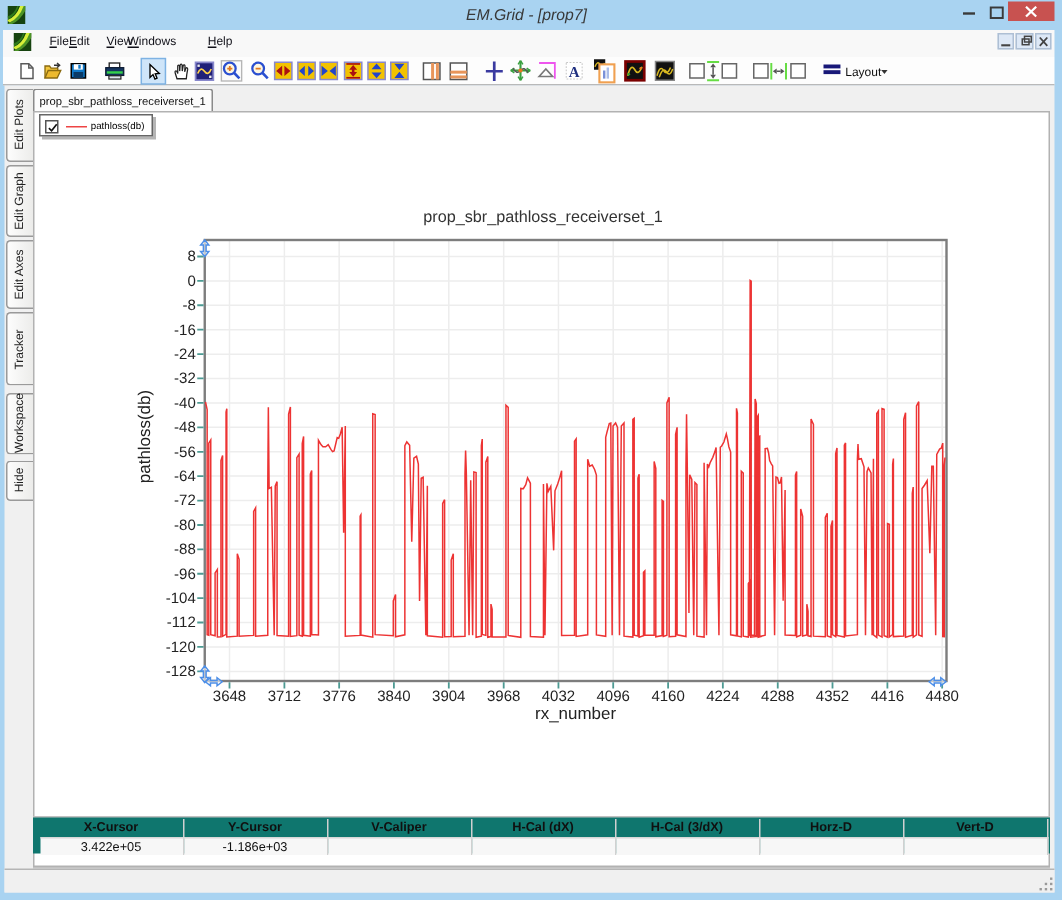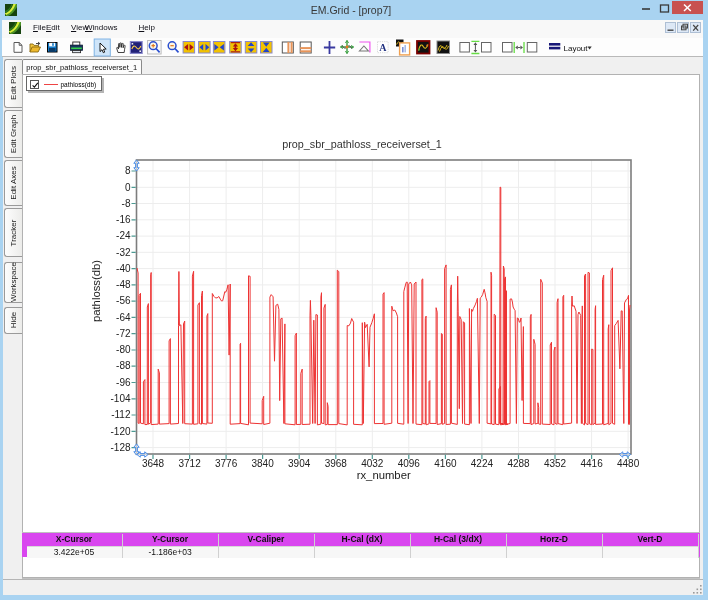--- a/index.html
+++ b/index.html
@@ -1,21 +1,21 @@
 <!DOCTYPE html>
 <html><head>
 <meta charset="utf-8">
 <style>
 * { margin:0; padding:0; box-sizing:border-box; }
 html,body { width:708px; height:600px; overflow:hidden; }
 body { font-family:"Liberation Sans", sans-serif; position:relative; background:#a9d3f1; }
 .abs { position:absolute; }
 
 #titlebar { left:0; top:0; width:708px; height:20px; background:#a9d3f1; }
-#title-text { left:0; top:4px; width:702px; text-align:center; font-size:10.5px; color:#383838; }
+#title-text { left:0; top:4px; width:702px; text-align:center; font-size:10.5px; color:#383838;font-style:italic; }
 #btn-close { left:672px; top:1px; width:31px; height:13px; background:#c85250; }
 
 #menubar { left:2px; top:20px; width:700.5px; height:18px; background:#f8f8f8; }
 .menu { position:absolute; top:23px; font-size:8px; color:#101018; }
 .menu u { text-decoration:underline; }
 
 #toolbar { left:2px; top:38px; width:700.5px; height:19px; background:#fdfdfd; border-bottom:1.5px solid #b9b9b9; }
 
 #content { left:3px; top:57px; width:700px; height:537.5px; background:#f0f0f0; }
 
@@ -25,21 +25,21 @@
 #doctab { left:21.5px; top:58.5px; width:120.5px; height:15.5px; background:#fcfcfc; border:1px solid #8a8a8a; border-bottom:none; border-radius:2px 2px 0 0; font-size:7.5px; color:#111; text-align:center; line-height:15px; }
 
 #pane { left:21.5px; top:73.5px; width:678px; height:504px; background:#fff; border:1px solid #b2b2b2; box-shadow:0 2px 0 #c2c2c2; }
 
 #legend { left:25.5px; top:75.5px; width:76px; height:15.5px; background:#fff; border:1px solid #666; box-shadow:2px 2px 0 #b5b5b5; }
 #legend .cb { position:absolute; left:3.5px; top:3px; width:9px; height:9px; border:1px solid #555; background:#fff; }
 #legend .cb svg { position:absolute; left:0; top:0; }
 #legend .ln { position:absolute; left:17px; top:7px; width:14px; height:1.5px; background:#ee4444; }
 #legend .tx { position:absolute; left:34px; top:4px; font-size:6.5px; color:#000; }
 
-#stable { left:21.5px; top:532px; width:678px; height:24.5px; background:#d946ef; border-top:1px solid #c0c0c0; }
+#stable { left:21.5px; top:544px; width:678px; height:24.5px; background:#0f766e; border-top:1px solid #c0c0c0; }
 .scell { position:absolute; height:12px; border-right:1px solid #d0d0d0; text-align:center; font-size:8.5px; color:#101010; line-height:11.5px; }
 .shead { top:0.5px; font-weight:bold; }
 .sval { top:12.5px; border-top:1px solid #d8d8d8; background:#f7f7f7; }
 
 #bstrip { left:3px; top:579px; width:700px; height:15.5px; background:#f0f0f0; border-top:1.5px solid #b5b5b5; }
 </style>
 </head>
 <body>
 <div class="abs" id="titlebar"></div>
 <div class="abs" id="title-text">EM.Grid - [prop7]</div>

